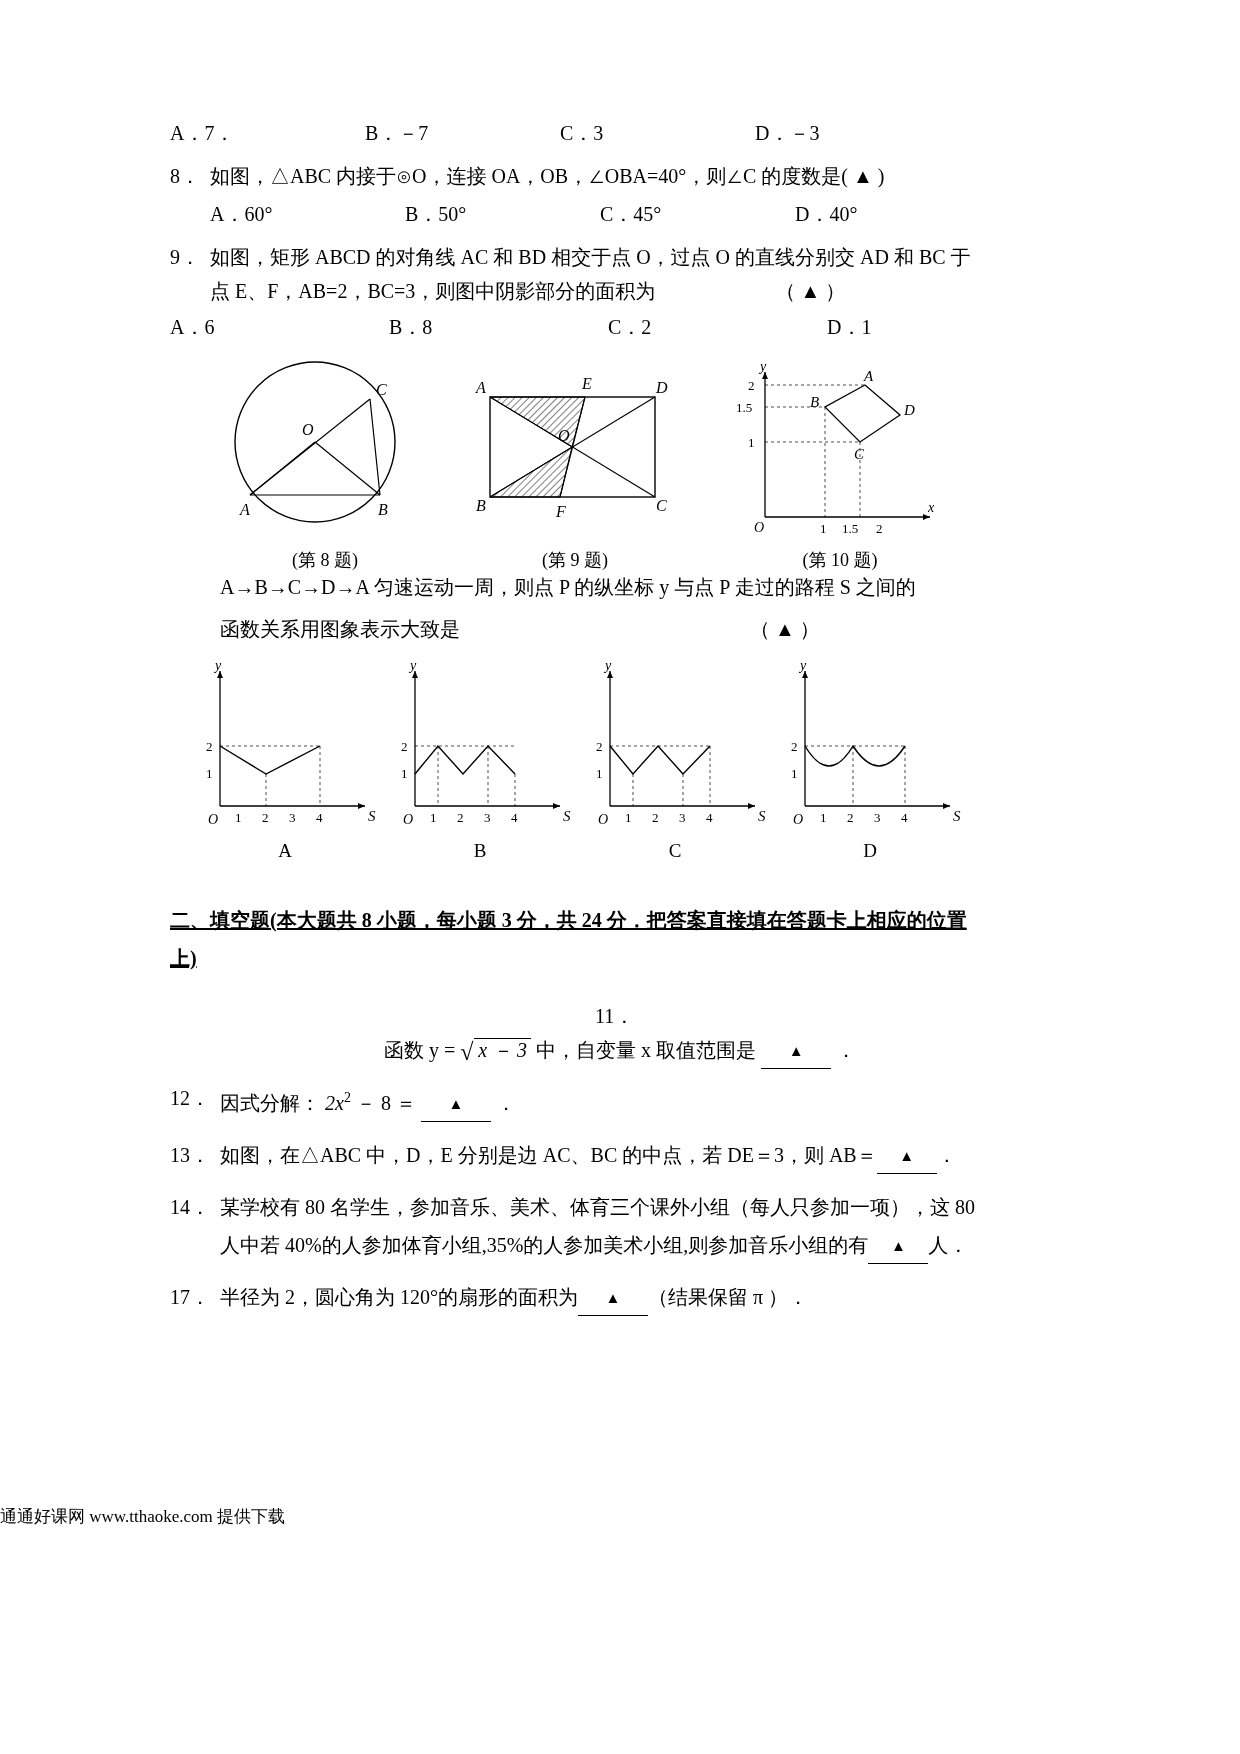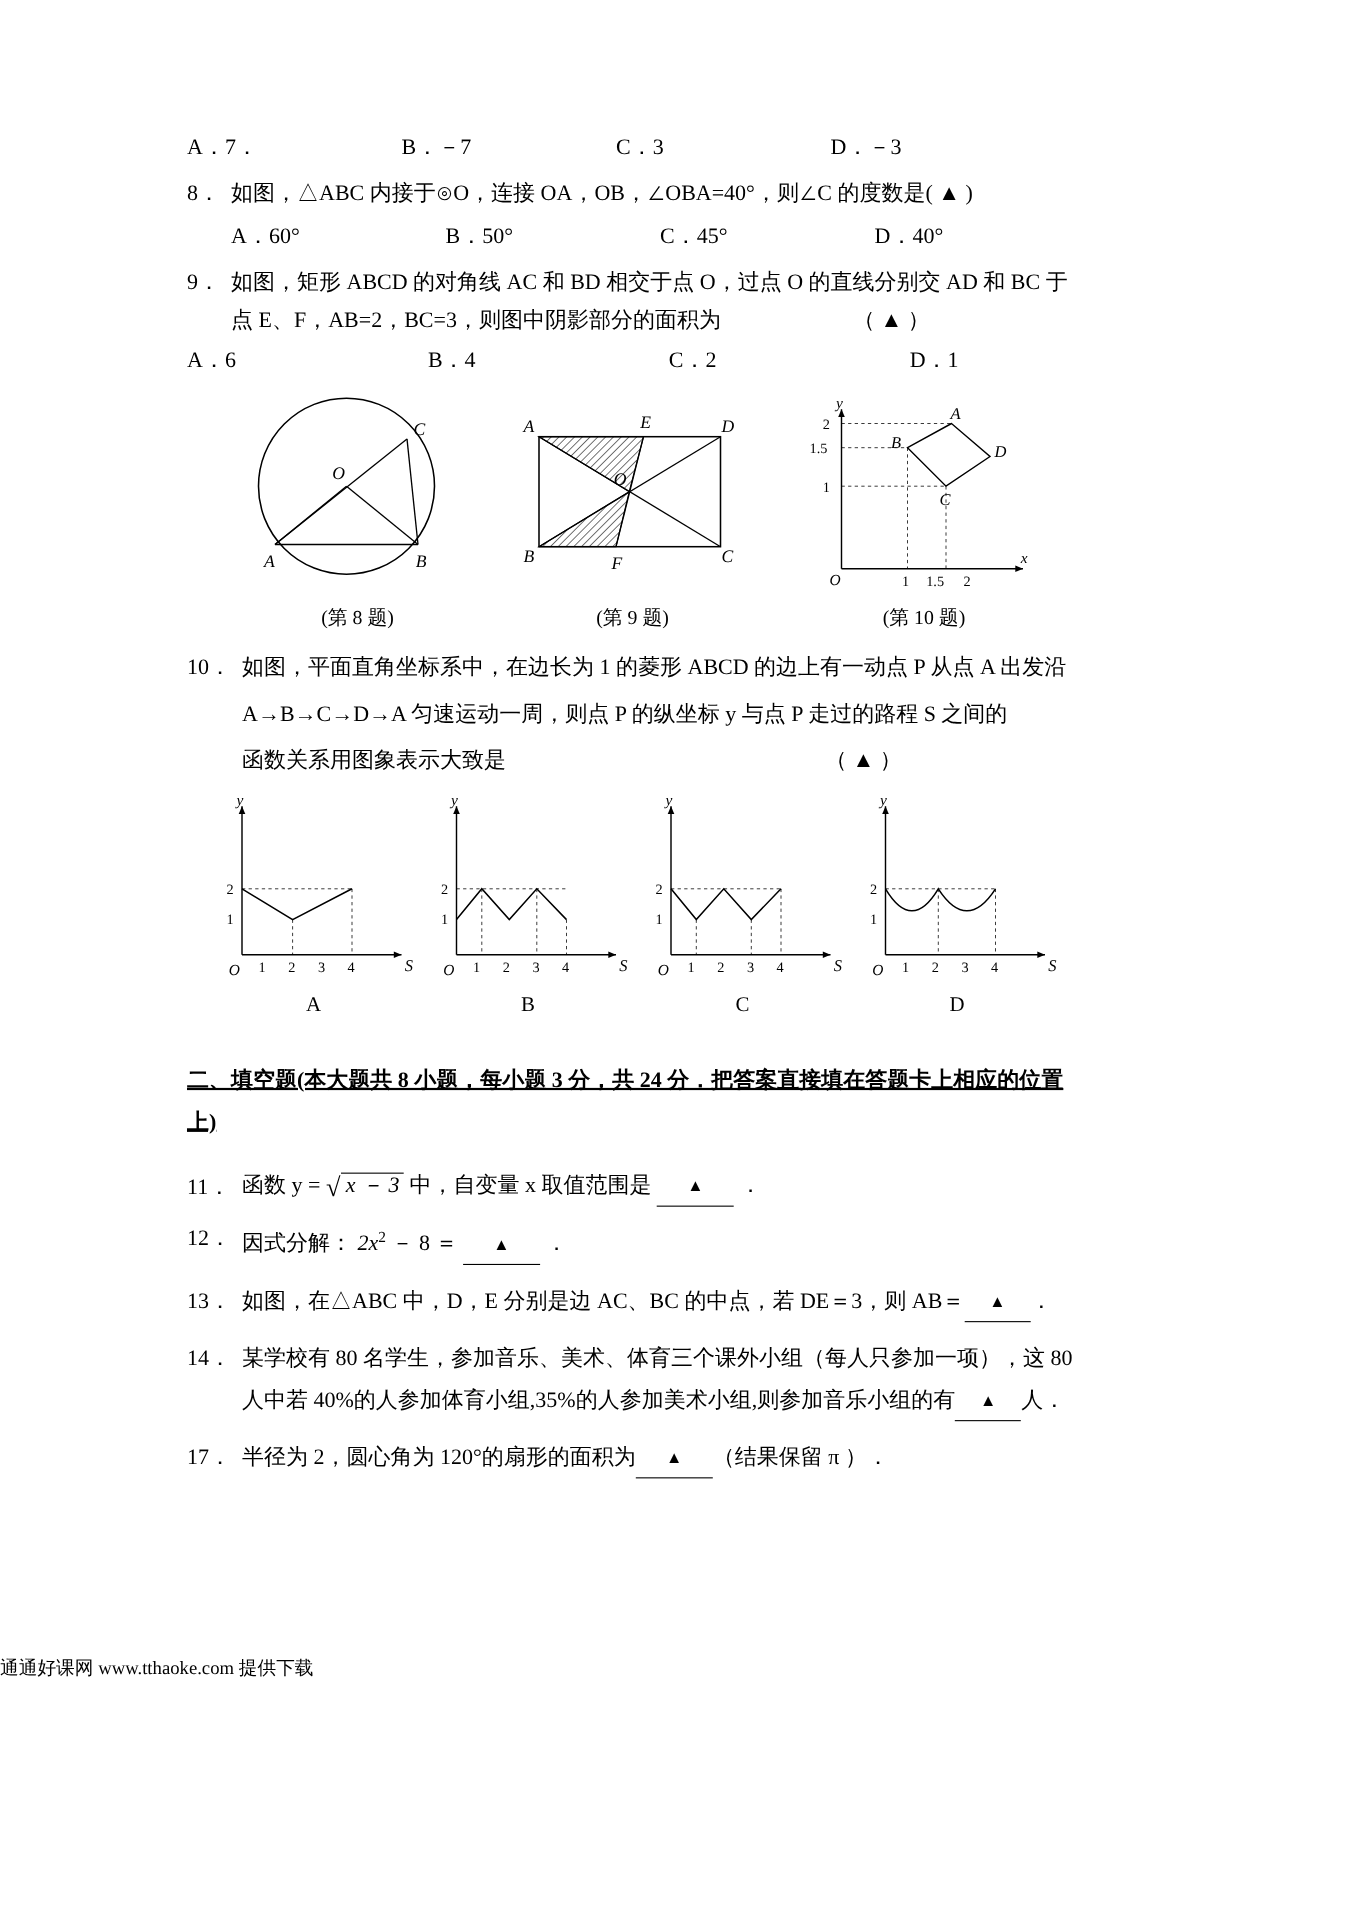--- a/index.html
+++ b/index.html
@@ -99,21 +99,21 @@
     </div>
     <div class="qline" style="margin-top:0;">
       <span class="qnum"></span>
       <span class="qbody" style="display:flex;">
         <span>点 E、F，AB=2，BC=3，则图中阴影部分的面积为</span>
         <span style="margin-left:120px;">（  ▲  ）</span>
       </span>
     </div>
     <div class="row-choices" style="margin-top:6px;gap:24px;">
       <span class="opt">A．6</span>
-      <span class="opt">B．4</span>
+      <span class="opt">B．8</span>
       <span class="opt">C．2</span>
       <span class="opt">D．1</span>
     </div>
 
     <div class="figrow">
 
       <div class="fig" style="left:40px;">
         <svg width="230" height="185" viewBox="0 0 230 185">
           <circle cx="105" cy="85" r="80" fill="none" stroke="#000" stroke-width="1.4"></circle>
 
@@ -186,24 +186,20 @@
           <text x="134" y="24" font-size="15" font-style="italic" font-family="Liberation Serif, serif">A</text>
           <text x="80" y="50" font-size="15" font-style="italic" font-family="Liberation Serif, serif">B</text>
           <text x="124" y="102" font-size="15" font-style="italic" font-family="Liberation Serif, serif">C</text>
           <text x="174" y="58" font-size="15" font-style="italic" font-family="Liberation Serif, serif">D</text>
         </svg>
         <div class="figcap">(第 10 题)</div>
       </div>
 
     </div>
 
-    <div class="qline" style="margin-top:28px;">
-      <span class="qnum" style="width:50px;">10．</span>
-      <span class="qbody">如图，平面直角坐标系中，在边长为 1 的菱形 ABCD 的边上有一动点 P 从点 A 出发沿</span>
-    </div>
     <div class="qline" style="margin-top:8px;">
       <span class="qnum" style="width:50px;"></span>
       <span class="qbody">A→B→C→D→A 匀速运动一周，则点 P 的纵坐标 y 与点 P 走过的路程 S 之间的</span>
     </div>
     <div class="qline" style="margin-top:8px;">
       <span class="qnum" style="width:50px;"></span>
       <span class="qbody" style="display:flex;">
         <span>函数关系用图象表示大致是</span>
         <span style="margin-left:290px;">（  ▲  ）</span>
       </span>
@@ -307,21 +303,21 @@
 
     </div>
 
     <div class="sectionhead" style="margin-top:30px;">
       <span class="underline-head">二、填空题(本大题共 8 小题，每小题 3 分，共 24 分．把答案直接填在答题卡上相应的位置</span>
     </div>
     <div class="sectionhead" style="margin-top:0;">
       <span class="underline-head">上)</span>
     </div>
 
-    <div class="qline" style="margin-top:22px;align-items:center;">
+    <div class="qline" style="margin-top:22px;align-items:center;flex-direction:column;">
       <span class="qnum" style="width:50px;">11．</span>
       <span class="qbody">
         <span>函数 y =</span>
         <span style="display:inline-block;position:relative;padding-left:14px;">
           <span style="position:absolute;left:0;top:2px;font-size:24px;">√</span>
           <span style="border-top:1px solid #000;padding:0 4px;font-style:italic;">x － 3</span>
         </span>
         <span>中，自变量 x 取值范围是</span>
         <span class="blank tri" style="min-width:70px;">▲</span>
         <span>．</span>

